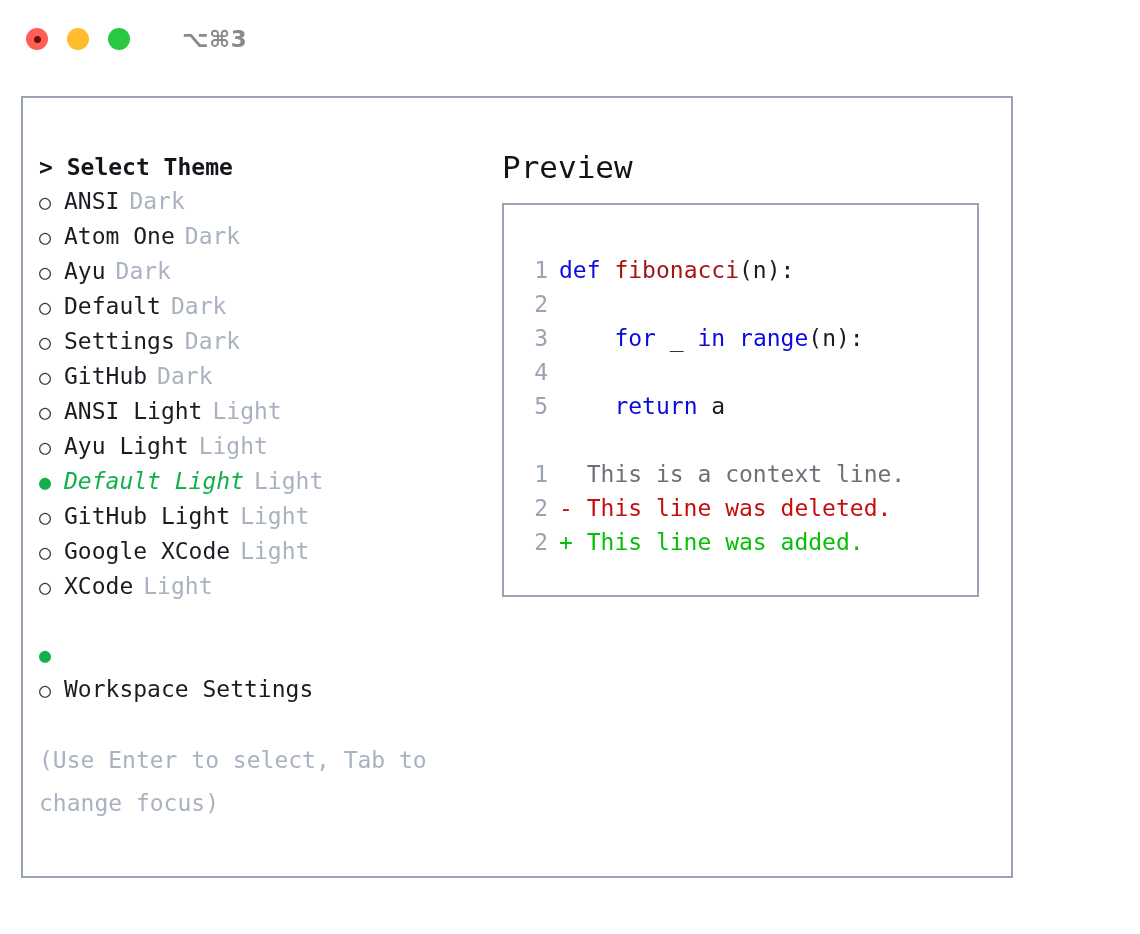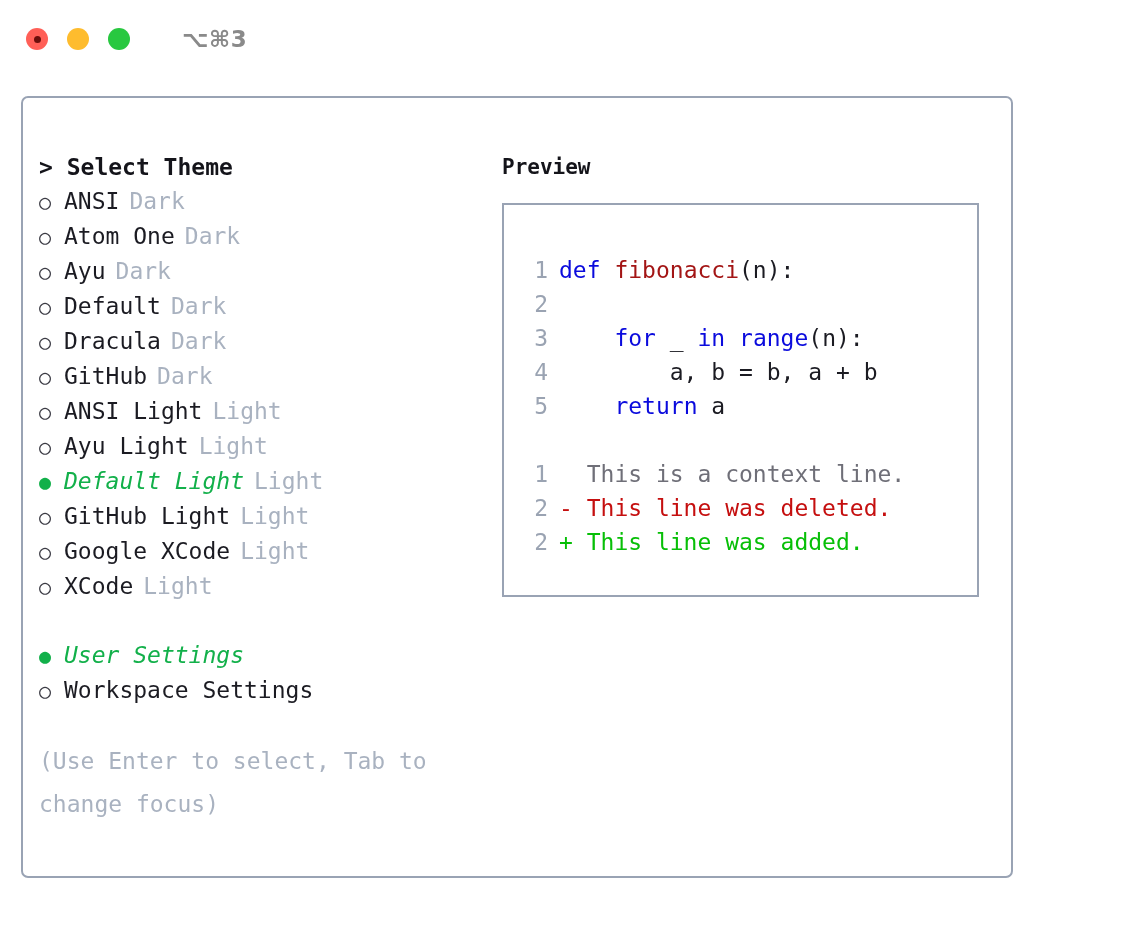--- a/index.html
+++ b/index.html
@@ -69,21 +69,21 @@
   }
 
   
   .panel {
     position: absolute;
     left: 21px;
     top: 96px;
     width: 992px;
     height: 782px;
     border: 2px solid #99a3b4;
-    border-radius: 7px;
+    border-radius: 0;
     box-sizing: border-box;
     background: #ffffff;
   }
 
   .columns {
     position: absolute;
     left: 0; top: 0;
     width: 100%; height: 100%;
   }
 
@@ -147,22 +147,22 @@
     margin-top: 32px;
     font-size: 23px;
     line-height: 43px;
     color: #a9b2c0;
     width: 420px;
     white-space: pre-wrap;
   }
 
   
   .preview-title {
-    font-size: 21px;
-    font-weight: bold;
+    font-size: 31px;
+    font-weight: normal;
     color: #14141a;
     line-height: 34px;
     margin-bottom: 19px;
   }
   .preview-box {
     width: 477px;
     height: 394px;
     border: 2px solid #99a3b4;
     box-sizing: border-box;
     background: #ffffff;
@@ -209,48 +209,48 @@
   <div class="panel">
     <div class="columns">
 
       <div class="left-col">
         <div class="heading">&gt; Select Theme</div>
         <div id="theme-list">
             <div class="opt-row"><span class="marker">○</span><span class="opt-name">ANSI</span><span class="opt-kind">Dark</span></div>
             <div class="opt-row"><span class="marker">○</span><span class="opt-name">Atom One</span><span class="opt-kind">Dark</span></div>
             <div class="opt-row"><span class="marker">○</span><span class="opt-name">Ayu</span><span class="opt-kind">Dark</span></div>
             <div class="opt-row"><span class="marker">○</span><span class="opt-name">Default</span><span class="opt-kind">Dark</span></div>
-            <div class="opt-row"><span class="marker">○</span><span class="opt-name">Dracula</span><span class="opt-kind">Dark</span></div>
+            <div class="opt-row"><span class="marker">○</span><span class="opt-name">Settings</span><span class="opt-kind">Dark</span></div>
             <div class="opt-row"><span class="marker">○</span><span class="opt-name">GitHub</span><span class="opt-kind">Dark</span></div>
             <div class="opt-row"><span class="marker">○</span><span class="opt-name">ANSI Light</span><span class="opt-kind">Light</span></div>
             <div class="opt-row"><span class="marker">○</span><span class="opt-name">Ayu Light</span><span class="opt-kind">Light</span></div>
             <div class="opt-row selected"><span class="marker selected">●</span><span class="opt-name">Default Light</span><span class="opt-kind">Light</span></div>
             <div class="opt-row"><span class="marker">○</span><span class="opt-name">GitHub Light</span><span class="opt-kind">Light</span></div>
             <div class="opt-row"><span class="marker">○</span><span class="opt-name">Google XCode</span><span class="opt-kind">Light</span></div>
             <div class="opt-row"><span class="marker">○</span><span class="opt-name">XCode</span><span class="opt-kind">Light</span></div>
           </div>
 
         <div class="section-gap"></div>
 
         <div id="apply-list">
-            <div class="opt-row selected"><span class="marker selected">●</span><span class="opt-name">User Settings</span></div>
+            <div class="opt-row selected"><span class="marker selected">●</span></div>
             <div class="opt-row"><span class="marker">○</span><span class="opt-name">Workspace Settings</span></div>
           </div>
 
         <div class="hint">(Use Enter to select, Tab to change focus)</div>
       </div>
 
       <div class="right-col">
         <div class="preview-title">Preview</div>
         <div class="preview-box">
           <div id="code-block">
               <div class="code-line"><span class="lineno">1</span><span><span class="kw">def </span><span class="fn">fibonacci</span><span class="code-body">(n):</span></span></div>
               <div class="code-line"><span class="lineno">2</span></div>
               <div class="code-line"><span class="lineno">3</span><span><span class="code-body">    </span><span class="kw">for</span><span class="code-body"> _ </span><span class="kw">in</span><span class="code-body"> </span><span class="kw">range</span><span class="code-body">(n):</span></span></div>
-              <div class="code-line"><span class="lineno">4</span><span><span class="code-body">        a, b = b, a + b</span></span></div>
+              <div class="code-line"><span class="lineno">4</span></div>
               <div class="code-line"><span class="lineno">5</span><span><span class="code-body">    </span><span class="kw">return</span><span class="code-body"> a</span></span></div>
             </div>
           <div class="blank-line"></div>
           <div id="diff-block">
               <div class="code-line"><span class="lineno">1</span><span class="diff-ctx">  This is a context line.</span></div>
               <div class="code-line"><span class="lineno">2</span><span class="diff-del">- This line was deleted.</span></div>
               <div class="code-line"><span class="lineno">2</span><span class="diff-add">+ This line was added.</span></div>
             </div>
         </div>
       </div>

